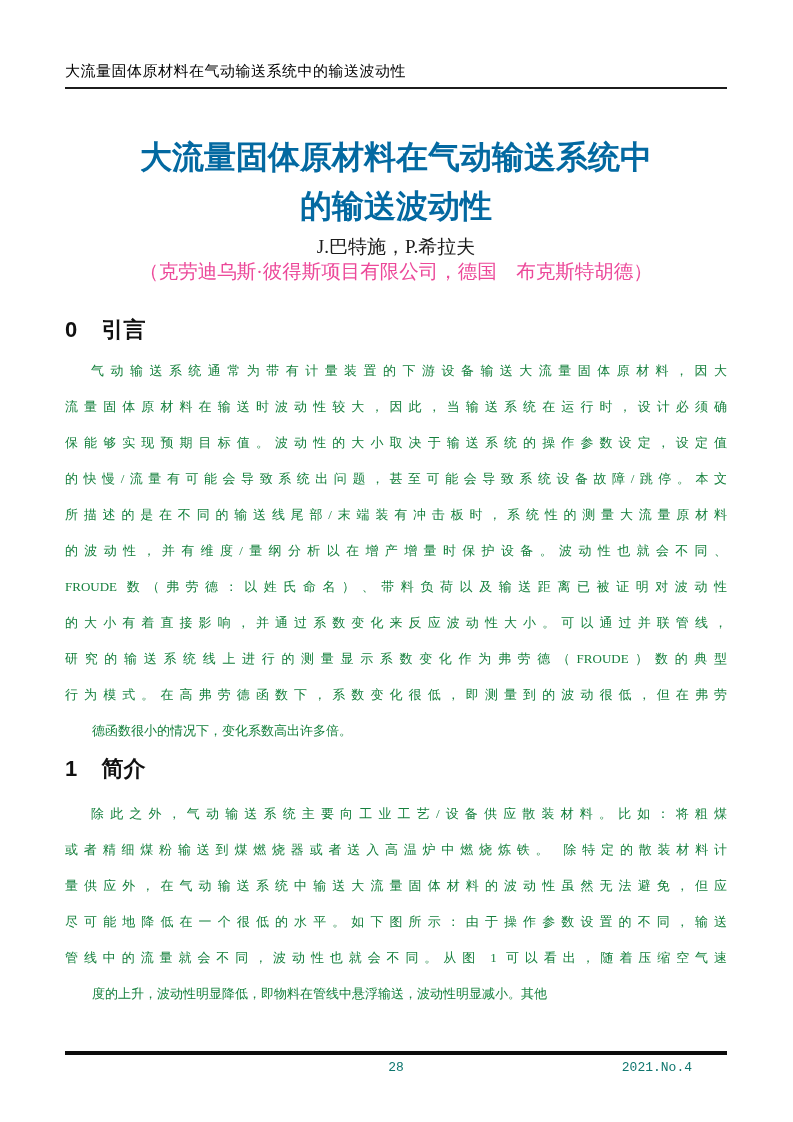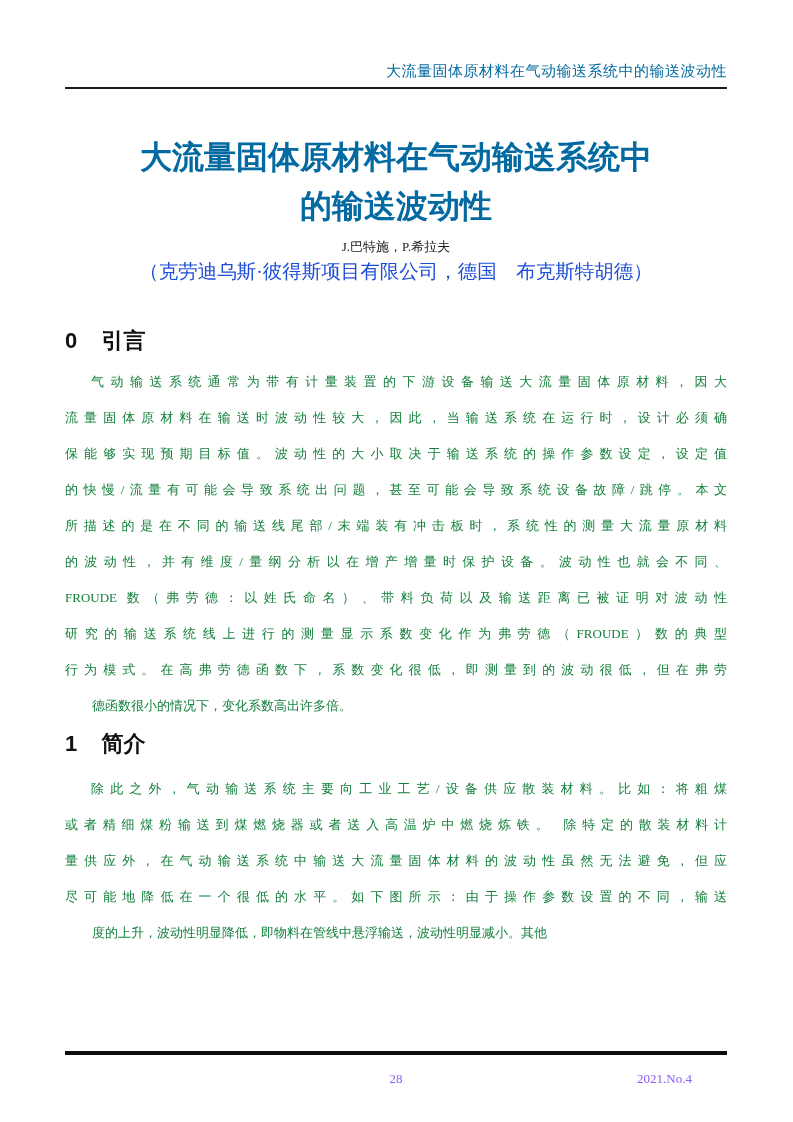--- a/index.html
+++ b/index.html
@@ -15,55 +15,55 @@
     box-sizing: border-box;
     background: #ffffff;
   }
   
   .runhead-wrap {
     padding-top: 62px;
     padding-bottom: 7px;
     border-bottom: 2px solid #1c1c1c;
   }
   .runhead {
-    text-align: right;
+    text-align: left;
     font-size: 15px; line-height: 18px;
     letter-spacing: 0.5px;
-    color: #0369a1;
+    color: #000000;
   }
   
   .title {
     margin: 44px 0 0 0;
     text-align: center;
     font-family: "Liberation Sans", "DejaVu Sans", sans-serif;
     font-weight: 700;
     font-size: 32px; line-height: 49px;
     color: #0369a1;
   }
   .title .tline { display: block; }
   .authors {
     margin-top: 3px;
     text-align: center;
-    font-size: 13px; line-height: 25px;
+    font-size: 19px; line-height: 25px;
     color: #1b1b1b;
   }
   .affil {
     text-align: center;
     font-size: 19.5px; line-height: 26px;
-    color: #1d4ed8;
+    color: #ec4899;
   }
   
   .sec-heading {
     margin: 0;
     font-family: "Liberation Sans", "DejaVu Sans", sans-serif;
     font-weight: 700;
     font-size: 22px; line-height: 23px;
     color: #111;
   }
-  .sec-0 .sec-heading { margin-top: 44px; }
+  .sec-0 .sec-heading { margin-top: 33px; }
   .sec-1 .sec-heading { margin-top: 8px; }
   .sec-num { display: inline-block; margin-right: 18px; }
   .para { margin-top: 12px; }
   .sec-1 .para { margin-top: 16px; }
   .line {
     font-size: 13px;
     line-height: 36px;
     height: 36px;
     overflow: hidden;
     text-align: justify;
@@ -73,23 +73,23 @@
   }
   .line.first { text-indent: 2em; }
   .line.last  { text-align-last: left; margin-left: 27px; }
   
   .footer {
     position: absolute;
     left: 65px; right: 66px; top: 1051px;
   }
   .footer-rule { height: 4px; background: #0d0d0d; }
   .footer-row {
-    position: relative; height: 18px; margin-top: 15px;
-    font-family: Liberation Serif, serif;
-    font-size: 13px; line-height: 18px; color: #8b5cf6;
+    position: relative; height: 18px; margin-top: 4px;
+    font-family: Liberation Mono, monospace;
+    font-size: 13px; line-height: 18px; color: #0f766e;
   }
   .pageno { position: absolute; left: 50%; transform: translateX(-50%); }
   .issue  { position: absolute; right: 35px; }
 </style>
 </head>
 <body>
 
 <div class="page">
 
   <div class="runhead-wrap">
@@ -111,36 +111,38 @@
       <span class="sec-label">引言</span>
     </h2>
     <div class="para">
         <div class="line first">气动输送系统通常为带有计量装置的下游设备输送大流量固体原材料，因大</div>
         <div class="line">流量固体原材料在输送时波动性较大，因此，当输送系统在运行时，设计必须确</div>
         <div class="line">保能够实现预期目标值。波动性的大小取决于输送系统的操作参数设定，设定值</div>
         <div class="line">的快慢/流量有可能会导致系统出问题，甚至可能会导致系统设备故障/跳停。本文</div>
         <div class="line">所描述的是在不同的输送线尾部/末端装有冲击板时，系统性的测量大流量原材料</div>
         <div class="line">的波动性，并有维度/量纲分析以在增产增量时保护设备。波动性也就会不同、</div>
         <div class="line">FROUDE 数（弗劳德：以姓氏命名）、带料负荷以及输送距离已被证明对波动性</div>
+        <div class="line">的大小有着直接影响，并通过系数变化来反应波动性大小。可以通过并联管线，</div>
         <div class="line">研究的输送系统线上进行的测量显示系数变化作为弗劳德（FROUDE）数的典型</div>
         <div class="line">行为模式。在高弗劳德函数下，系数变化很低，即测量到的波动很低，但在弗劳</div>
         <div class="line last">德函数很小的情况下，变化系数高出许多倍。</div>
       </div>
   </section>
 
   <section class="sec-1">
     <h2 class="sec-heading">
       <span class="sec-num">1</span>
       <span class="sec-label">简介</span>
     </h2>
     <div class="para">
         <div class="line first">除此之外，气动输送系统主要向工业工艺/设备供应散装材料。比如：将粗煤</div>
         <div class="line">或者精细煤粉输送到煤燃烧器或者送入高温炉中燃烧炼铁。 除特定的散装材料计</div>
         <div class="line">量供应外，在气动输送系统中输送大流量固体材料的波动性虽然无法避免，但应</div>
         <div class="line">尽可能地降低在一个很低的水平。如下图所示：由于操作参数设置的不同，输送</div>
+        <div class="line">管线中的流量就会不同，波动性也就会不同。从图 1 可以看出，随着压缩空气速</div>
         <div class="line last">度的上升，波动性明显降低，即物料在管线中悬浮输送，波动性明显减小。其他</div>
       </div>
   </section>
 
   <div class="footer">
     <div class="footer-rule"></div>
     <div class="footer-row">
       <span class="pageno">28</span>
       <span class="issue">2021.No.4</span>
     </div>

